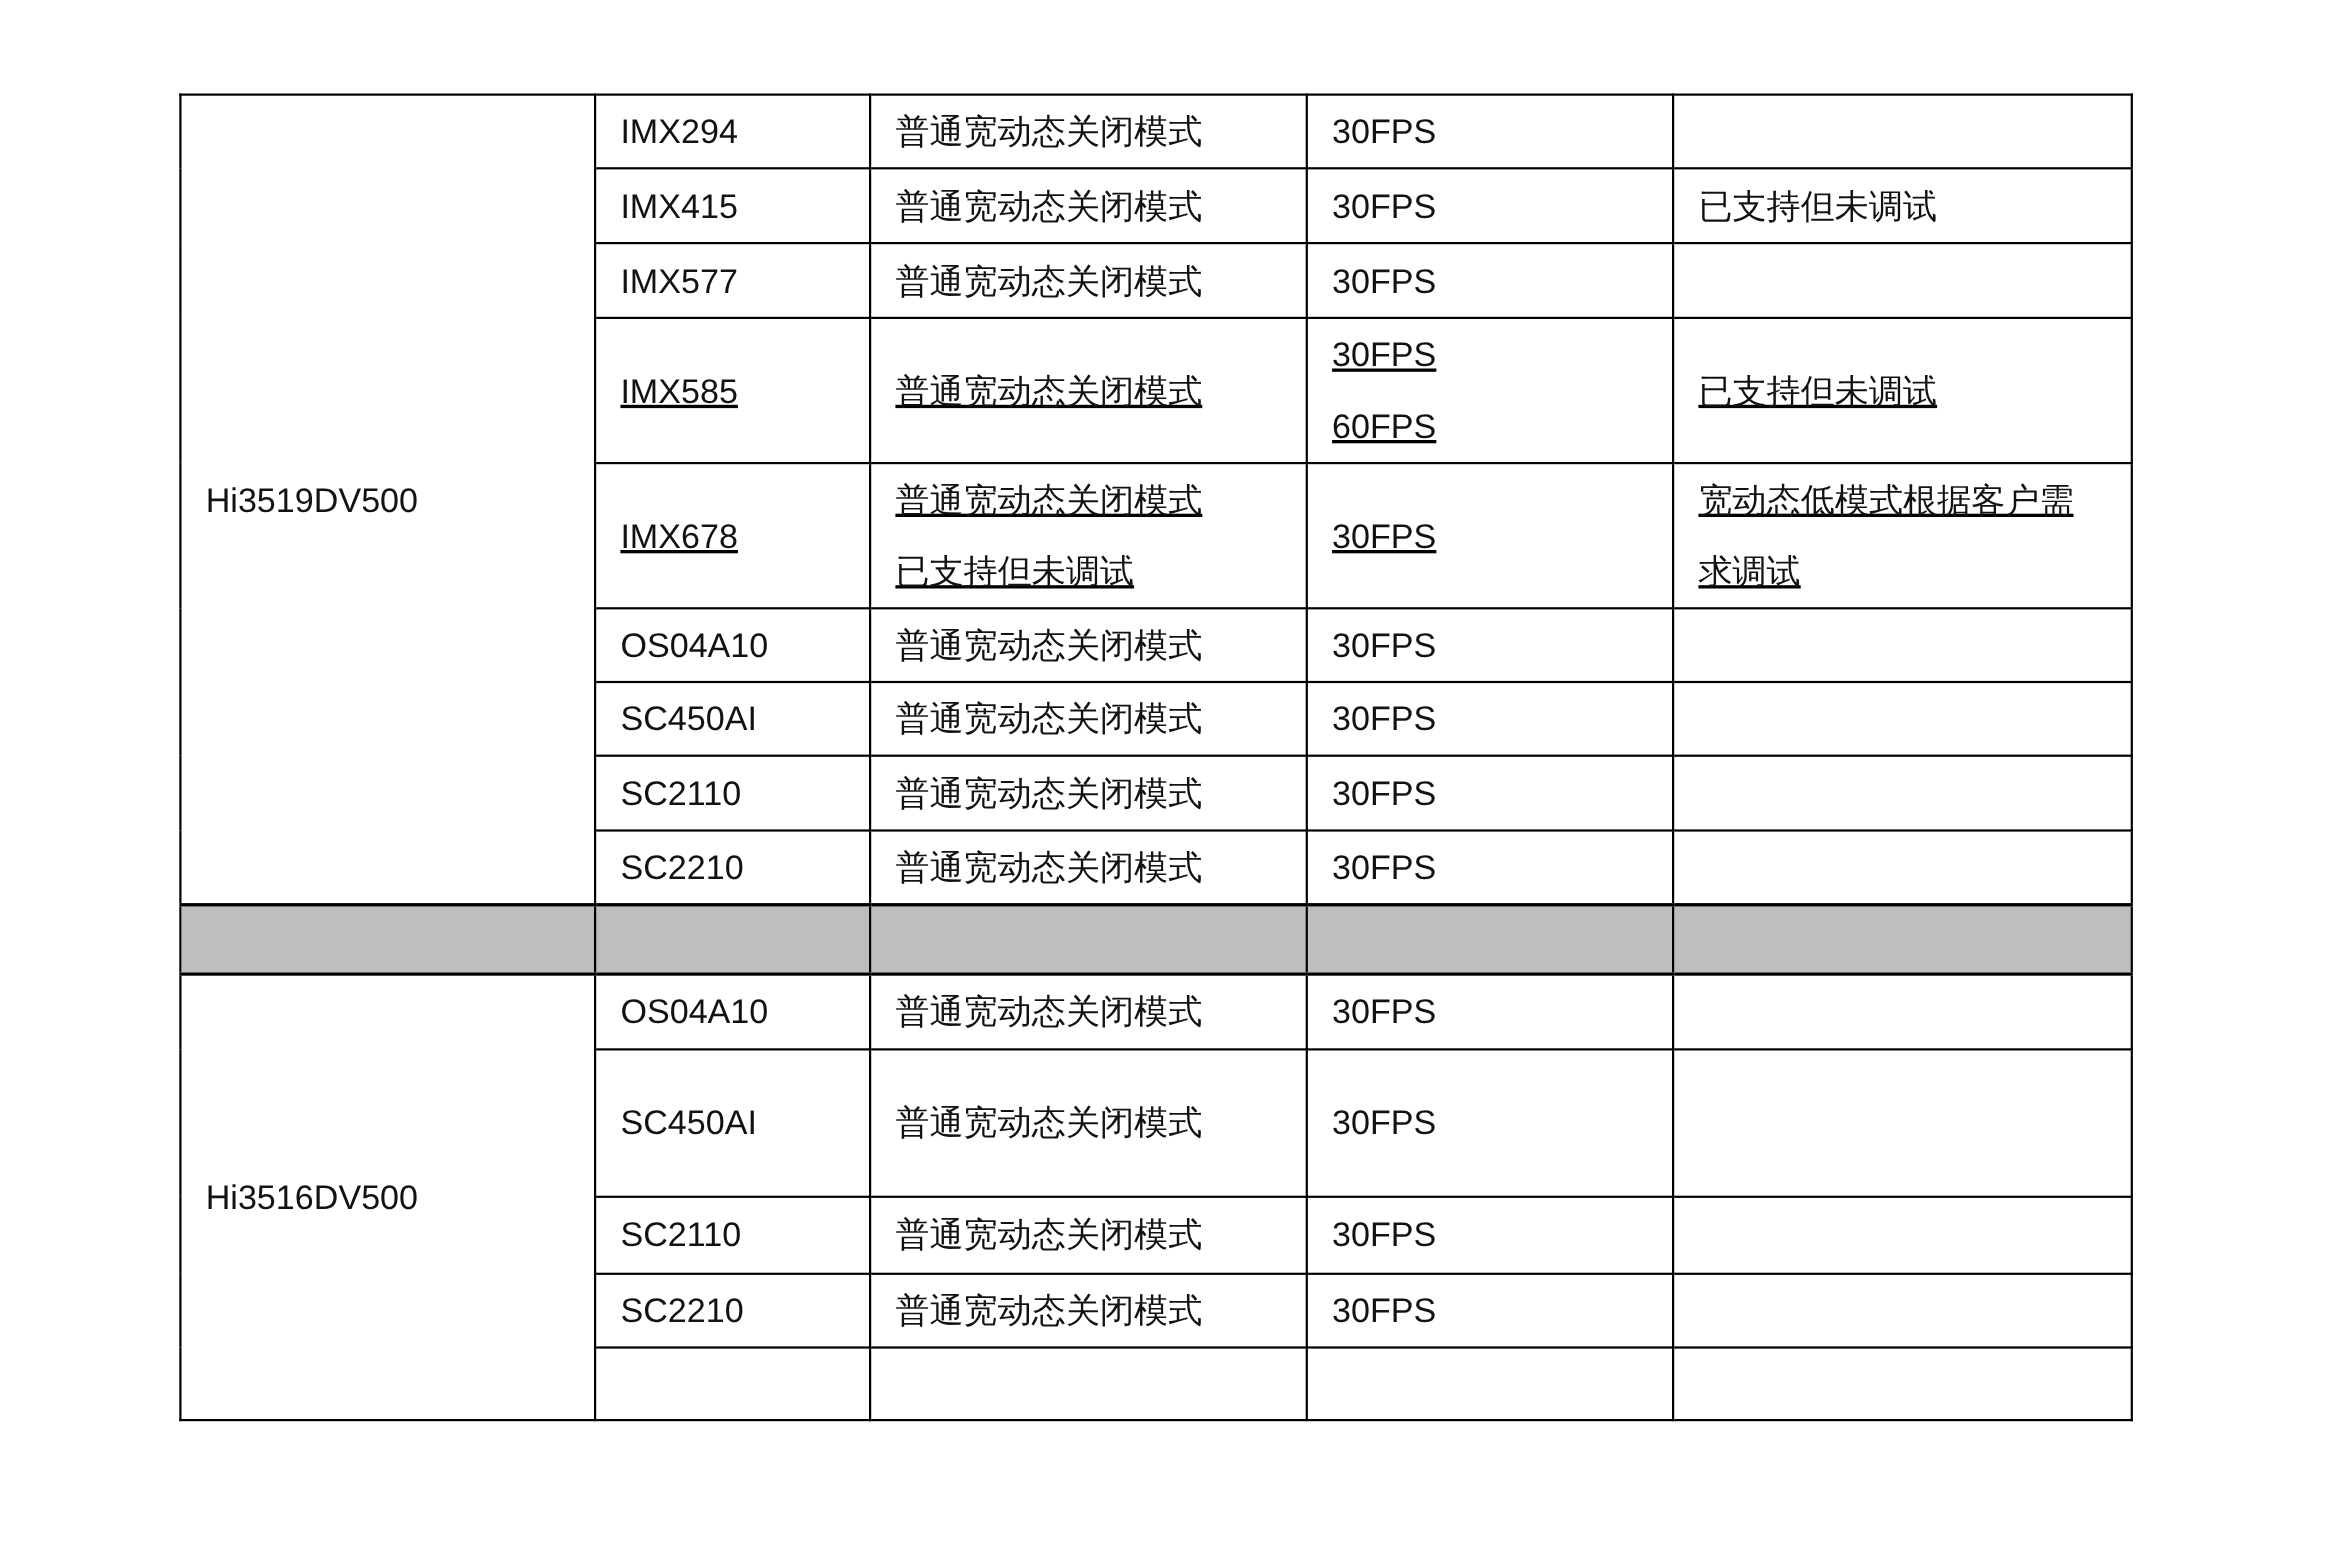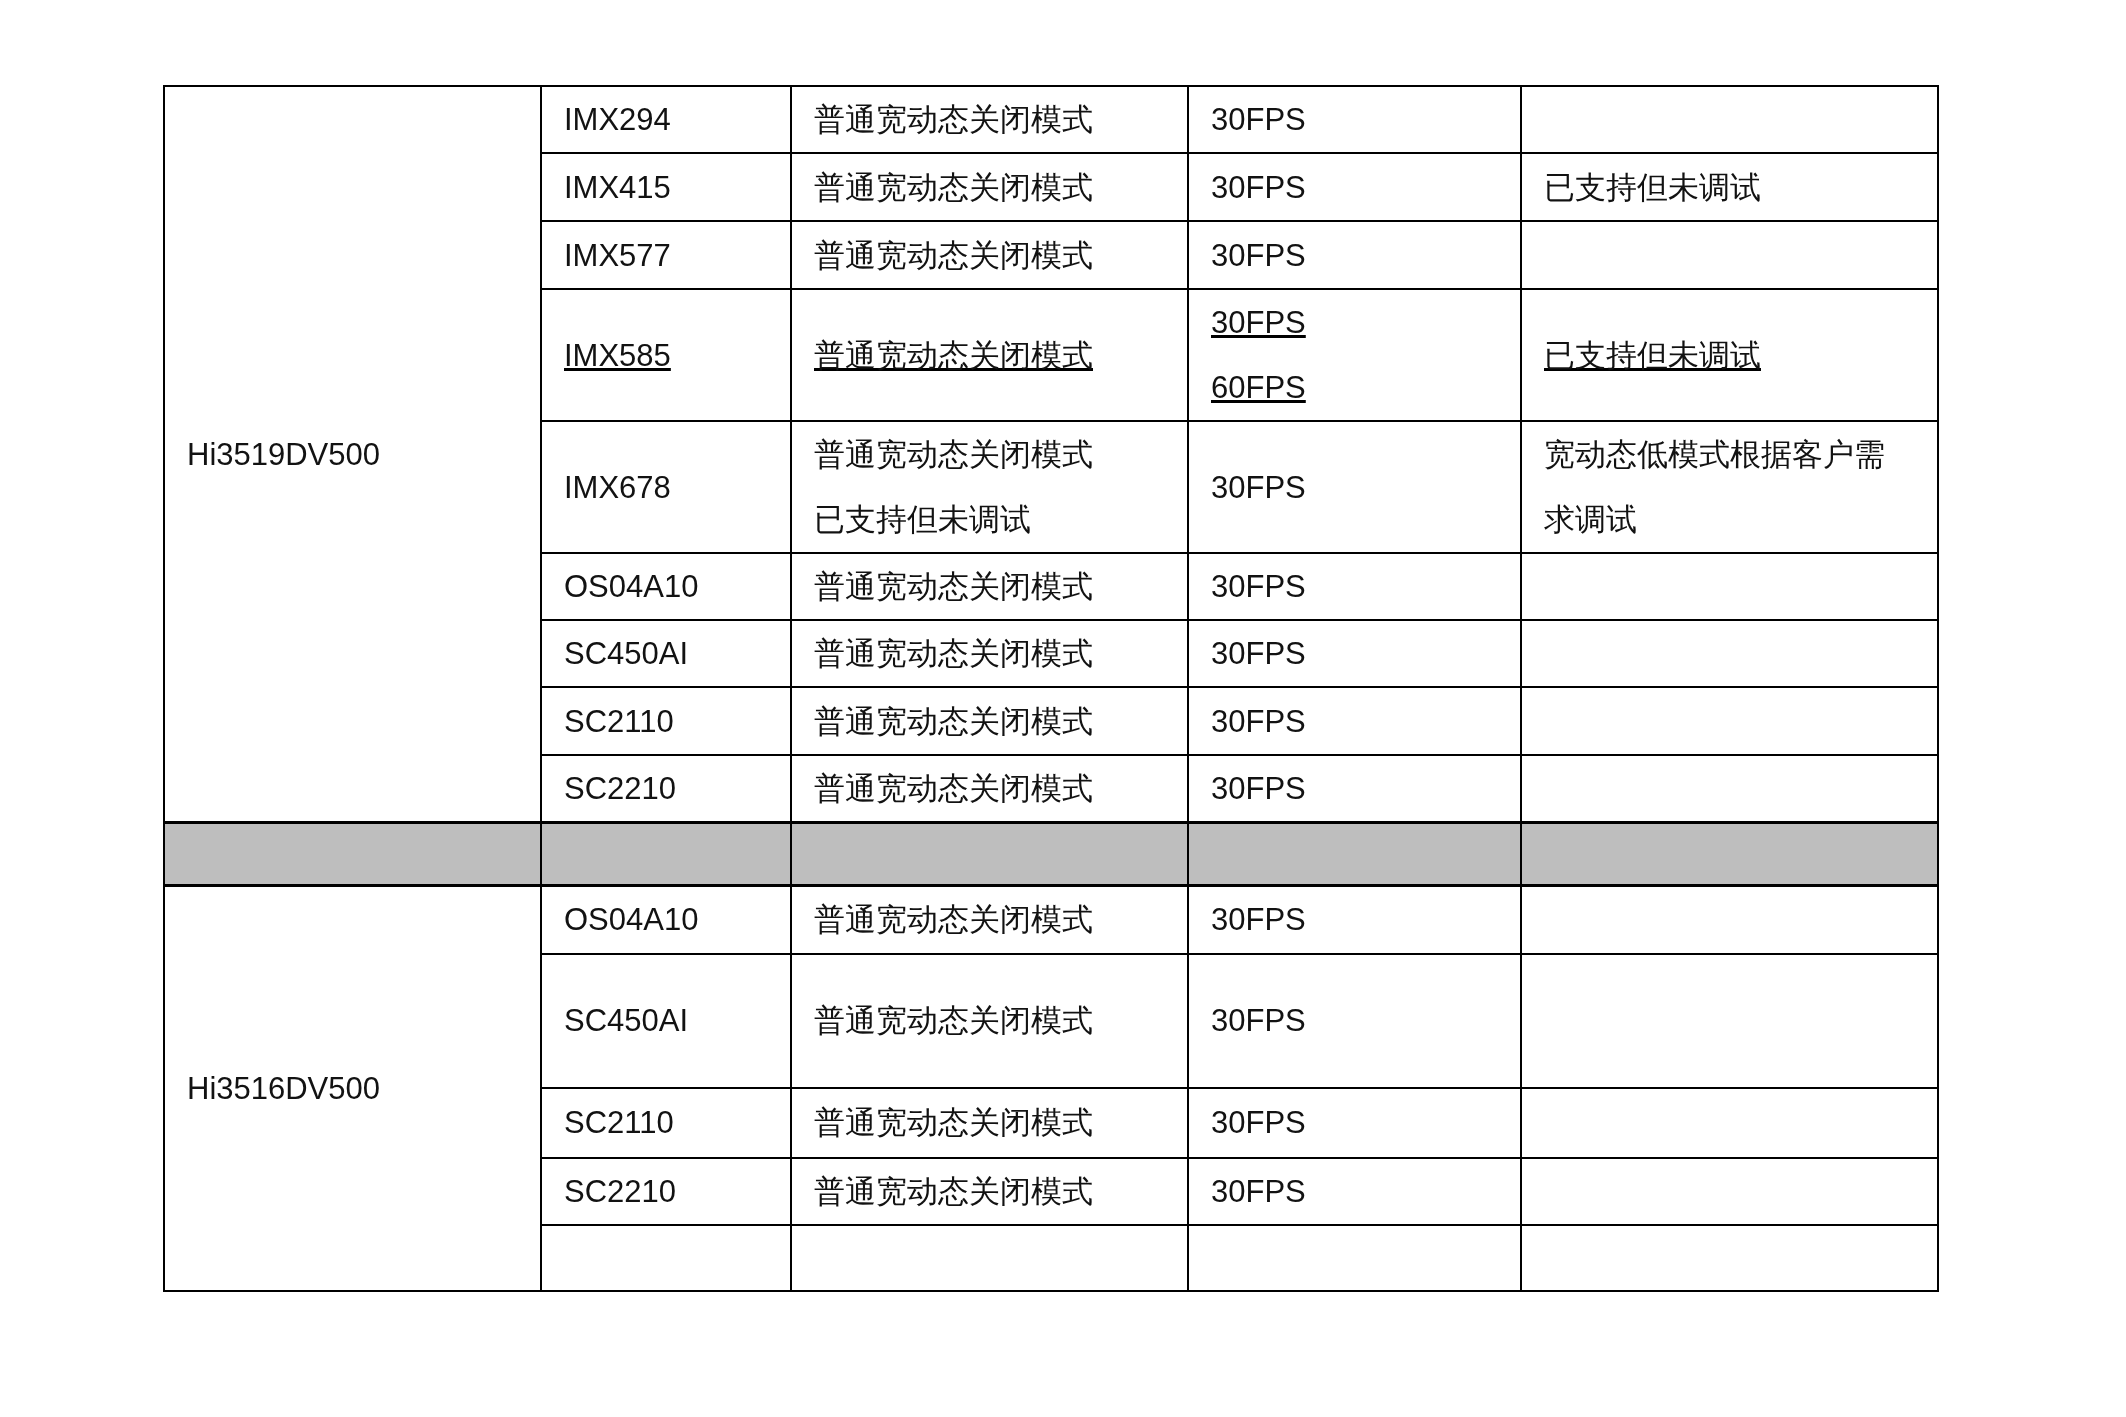--- a/index.html
+++ b/index.html
@@ -42,21 +42,21 @@
   }
   td.chip-cell { padding-left: 22px; }
   .ln { line-height: 65px; }
   
   tr.h66  { height: 66px; }
   tr.h67  { height: 67px; }
   tr.h68  { height: 68px; }
   tr.h70  { height: 70px; }
   tr.h65  { height: 65px; }
   tr.h131 { height: 131px; text-decoration: underline; }
-  tr.h132 { height: 132px; }
+  tr.h132 { height: 132px; text-decoration: underline; }
   tr.h134 { height: 134px; }
   
   tr.sep-row td {
     background: #bebebe;
     border-top: 3px solid #000000;
     border-bottom: 3px solid #000000;
     height: 60px;
   }
 </style>
 </head>

